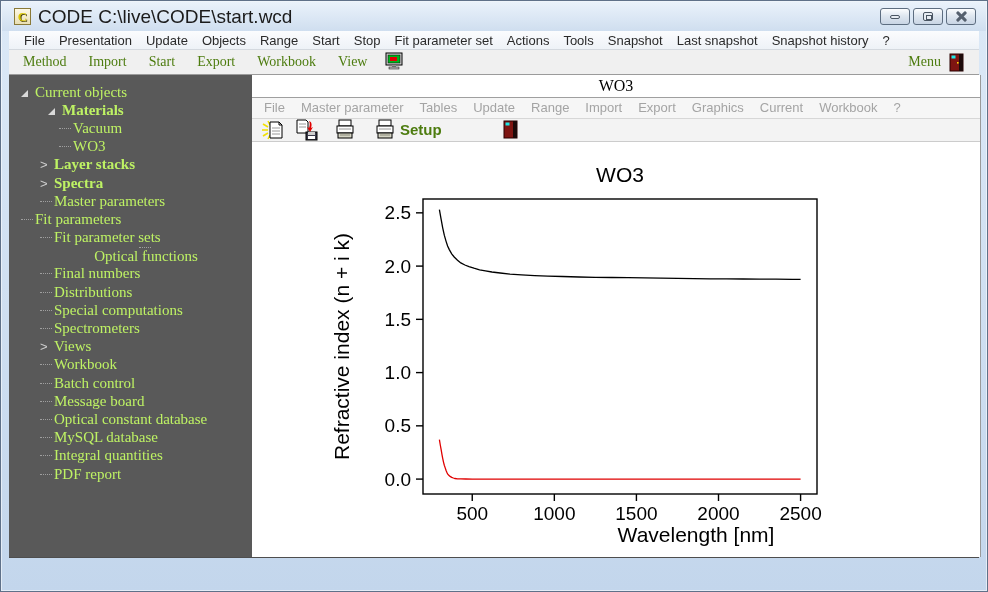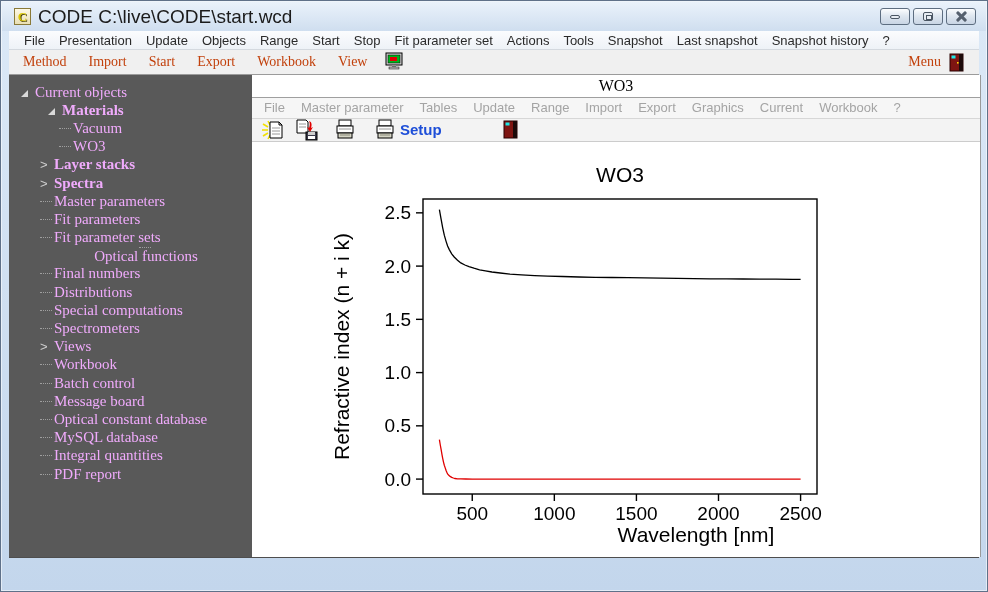--- a/index.html
+++ b/index.html
@@ -39,50 +39,50 @@
   .menubar { position: absolute; left: 8px; right: 8px; top: 30px; height: 19px;
     background: linear-gradient(#fbfcfe, #eef2f7);
     border-bottom: 1px solid #d4d9df;
     display: flex; align-items: center; padding: 0 8px; }
   .menubar .mitem { font-size: 13px; color: #2a2a2a; padding: 0 7px; cursor: default; }
 
   
   .toolbar { position: absolute; left: 8px; right: 8px; top: 49px; height: 25px;
     background: #f0f0f0; border-bottom: 1px solid #9b9b9b;
     display: flex; align-items: center; padding: 0 6px; }
-  .toolbar .titem { font: 14px "Liberation Serif", serif; color: #c2410c; padding: 0 14px 0 8px; text-align: right; }
+  .toolbar .titem { font: 14px "Liberation Serif", serif; color: #4d7c0f; padding: 0 14px 0 8px; text-align: right; }
   .toolbar-right { margin-left: auto; display: flex; align-items: center; gap: 8px; padding-right: 8px; }
   .toolbar-right .titem { padding: 0; }
 
   
   .body { position: absolute; left: 8px; right: 8px; top: 74px; height: 483px;
     display: flex; background: #fff; border-bottom: 1px solid #4e4e4e; }
 
   .sidebar { width: 243px; background: #595959; color: #fff; padding-top: 8px;
     font: 15px "Liberation Serif", serif; overflow: hidden; flex: none; }
   .trow { height: 18.2px; display: flex; align-items: center; white-space: nowrap; cursor: default; }
-  .trow .tlabel { color: #f0abfc; }
+  .trow .tlabel { color: #bef264; }
   .trow.bold .tlabel { font-weight: bold; }
   .glyph { display: inline-block; width: 14px; flex: none; }
   .glyph.expanded::before { content:""; display:inline-block; width:0; height:0;
     border-bottom: 7px solid #d9d9d9; border-left: 7px solid transparent; }
   .glyph.collapsed { color: #cfcfcf; font: 13px "Liberation Sans", sans-serif; }
   .glyph.leaf { width: 12px; border-bottom: 1px dotted #9f9f9f; height: 1px; margin-right: 2px; }
 
   .content { flex: 1; display: flex; flex-direction: column; background: #fff;
     border-right: 1px solid #9a9a9a; }
   .panel-header { height: 23px; background: #fff; border-bottom: 1px solid #9f9f9f;
     text-align: center; font: 16px/22px "Liberation Serif", serif; color: #000; }
   .panel-menu { height: 23px; background: #f6f6f6; border-bottom: 1px solid #d7d7d7;
     display: flex; align-items: center; padding: 0 4px; }
   .panel-menu .pitem { font-size: 13px; color: #a4a4a4; padding: 0 8px; }
   .panel-toolbar { height: 26px; background: #f3f3f3; border-bottom: 1px solid #cccccc;
     display: flex; align-items: center; padding: 0 10px; }
   .ptool { display: flex; align-items: center; margin-right: 9px; }
-  .setup-label { font: bold 15px "Liberation Sans", sans-serif; color: #1d4ed8; margin-left: 3px; }
+  .setup-label { font: bold 15px "Liberation Sans", sans-serif; color: #4d7c0f; margin-left: 3px; }
   .chart-area { flex: 1; background: #fff; }
 
   svg text.tick   { font: 19px "Liberation Sans", sans-serif; fill: #000; }
   svg text.ctitle { font: 21px "Liberation Sans", sans-serif; fill: #000; }
   svg text.alabel { font: 21px "Liberation Sans", sans-serif; fill: #000; }
 
   
   .bottombar { position: absolute; left: 8px; right: 8px; top: 558px; height: 25px;
     display: flex; align-items: stretch; margin-top: 46px; }
   .return-btn { flex: 1; border: 1px solid #8f8f8f; border-radius: 3px;
@@ -179,21 +179,21 @@
           <span class="tlabel">Layer stacks</span>
         </div>
         <div class="trow bold" style="padding-left: 31px;">
           <span class="glyph collapsed">&gt;</span>
           <span class="tlabel">Spectra</span>
         </div>
         <div class="trow" style="padding-left: 31px;">
           <span class="glyph leaf"></span>
           <span class="tlabel">Master parameters</span>
         </div>
-        <div class="trow" style="padding-left: 31px;">
+        <div class="trow" style="padding-left: 12px;">
           <span class="glyph leaf"></span>
           <span class="tlabel">Fit parameters</span>
         </div>
         <div class="trow" style="padding-left: 31px;">
           <span class="glyph leaf"></span>
           <span class="tlabel">Fit parameter sets</span>
         </div>
         <div class="trow" style="padding-left: 31px; flex-direction: column;">
           <span class="glyph leaf"></span>
           <span class="tlabel">Optical functions</span>

